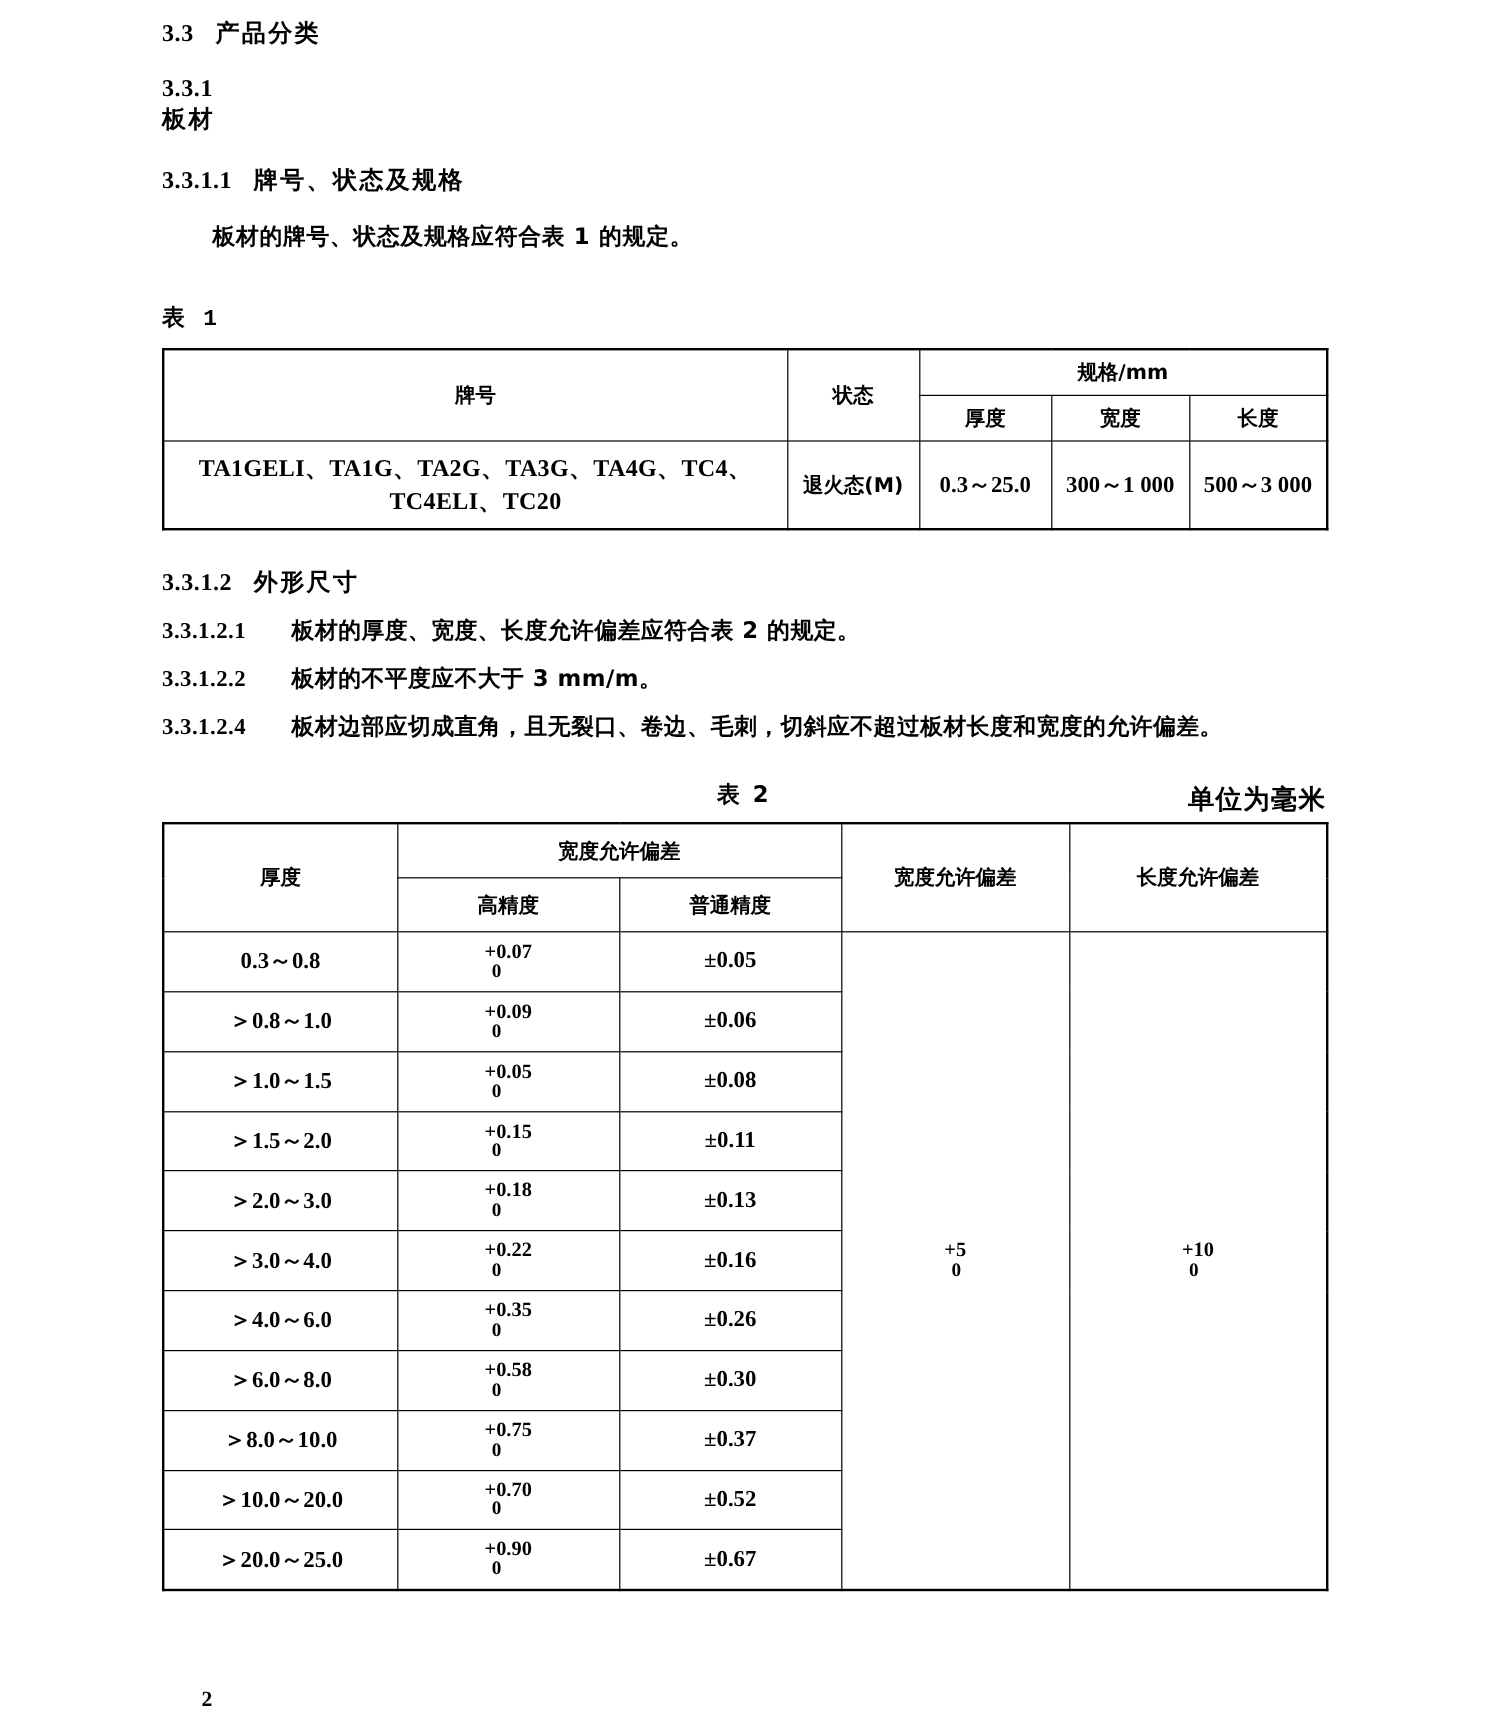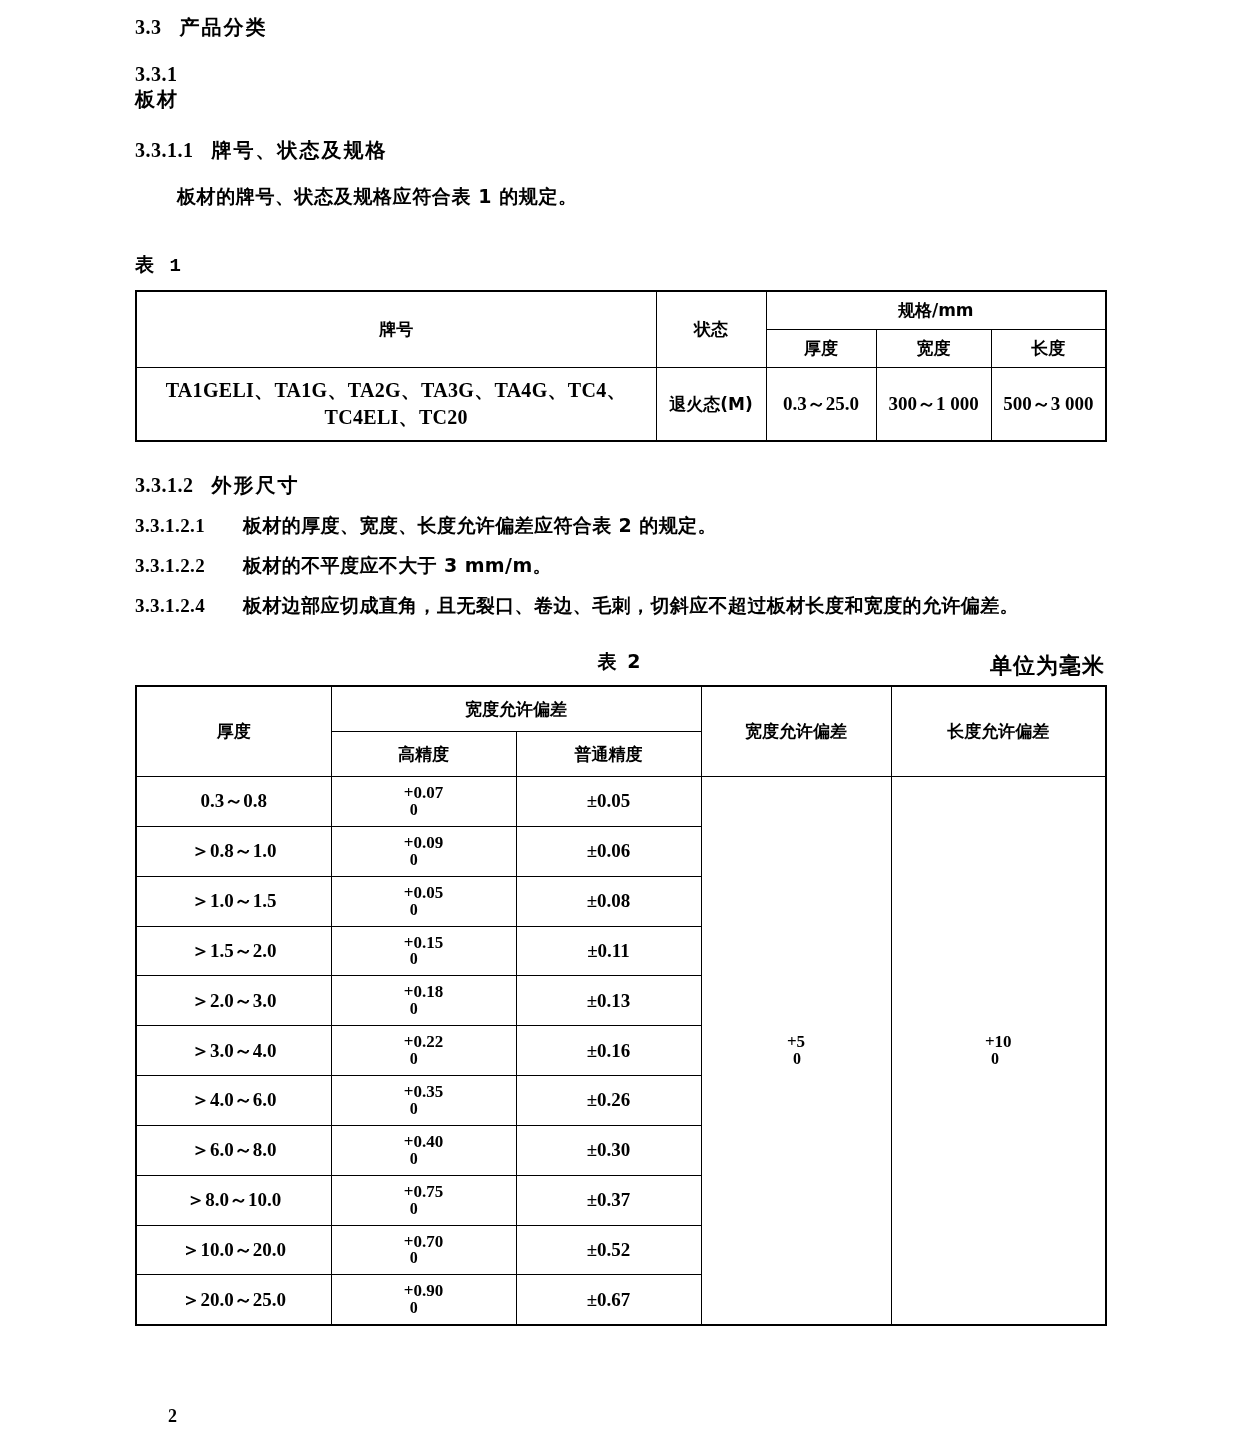--- a/index.html
+++ b/index.html
@@ -342,21 +342,21 @@
             <span class="bot">0</span>
           </span>
         </td>
         <td class="num">±0.26</td>
       </tr>
 
       <tr>
         <td class="num">＞6.0～8.0</td>
         <td>
           <span class="tol">
-            <span class="top">+0.40</span>
+            <span class="top">+0.58</span>
             <span class="bot">0</span>
           </span>
         </td>
         <td class="num">±0.30</td>
       </tr>
 
       <tr>
         <td class="num">＞8.0～10.0</td>
         <td>
           <span class="tol">

